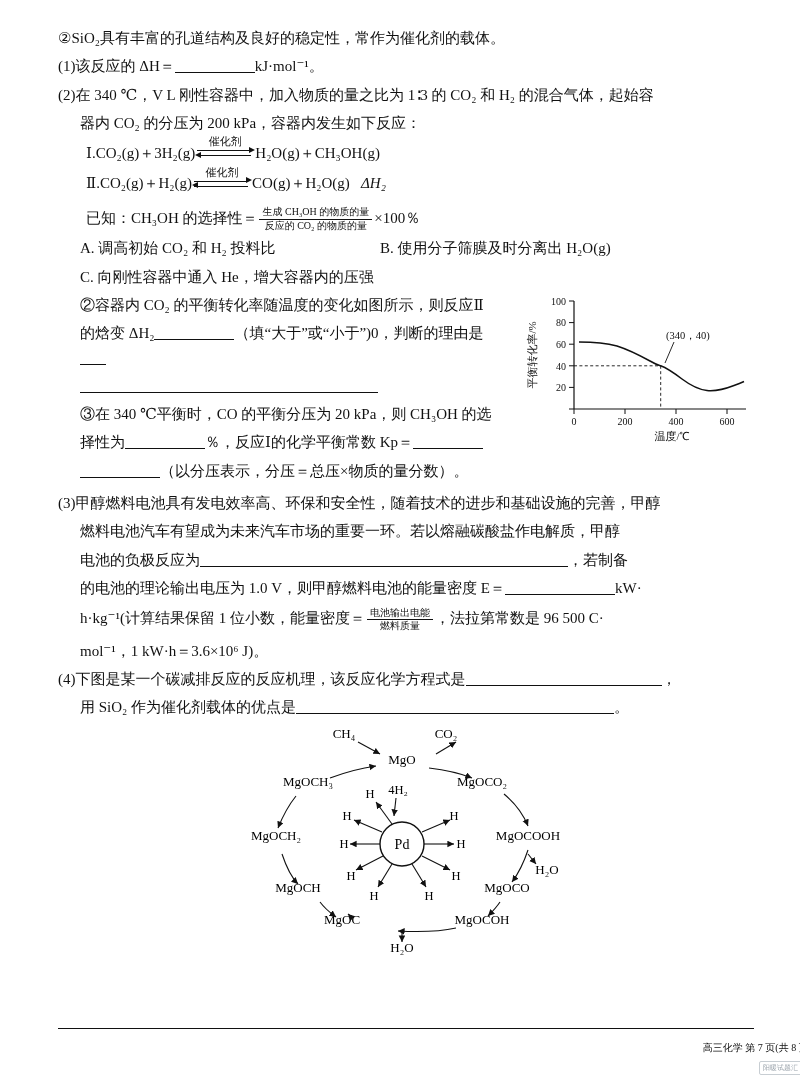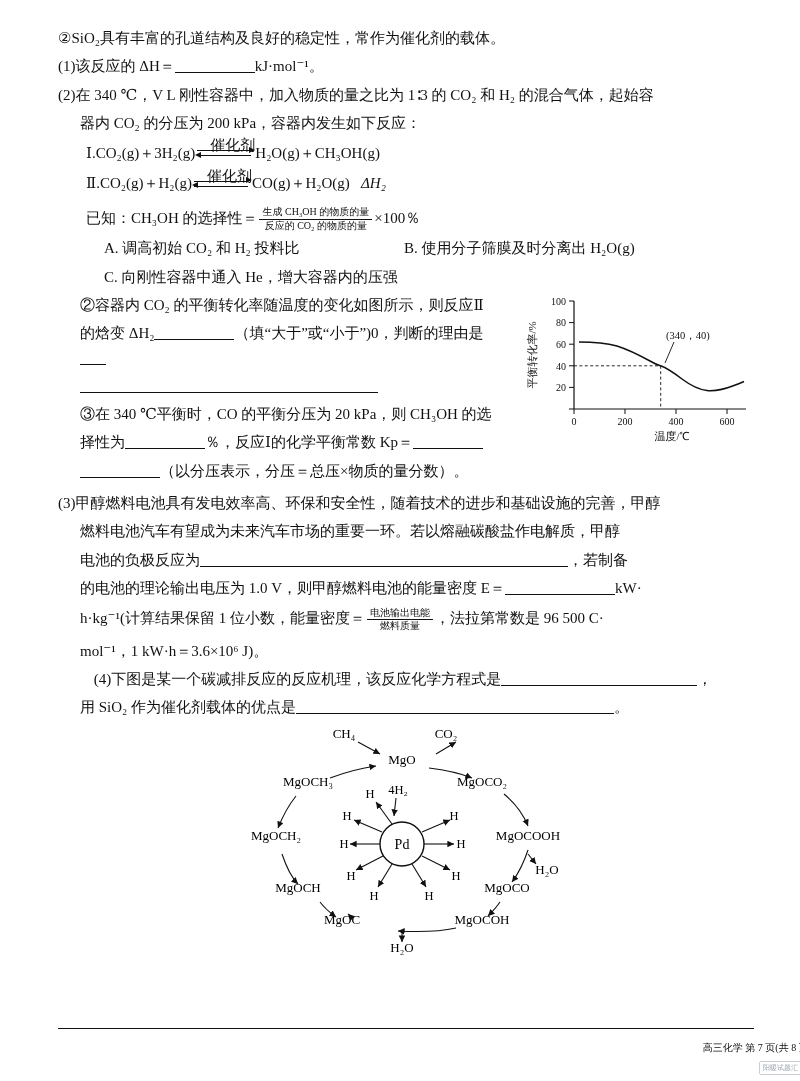--- a/index.html
+++ b/index.html
@@ -21,21 +21,21 @@
   .hang{padding-left:22px;text-indent:-22px;}
   .hang2{padding-left:22px;}
   .ul{display:inline-block;border-bottom:1px solid #111;height:1.05em;vertical-align:-2px;}
   .ul-m{width:80px;}
   .it{font-style:italic;}
   .eqrow{margin:6px 0 6px 0;padding-left:28px;}
   .arrow{
     display:inline-block;position:relative;width:60px;height:1em;vertical-align:middle;
   }
   .arrow .lbl{
-    position:absolute;left:0;top:-14px;width:60px;text-align:right;font-size:15px;white-space:nowrap;
+    position:absolute;left:0;top:-14px;width:60px;text-align:center;font-size:11px;white-space:nowrap;
   }
   .arrow .top{
     position:absolute;left:2px;top:3px;width:54px;height:0;border-top:1px solid #111;
   }
   .arrow .bot{
     position:absolute;left:2px;top:8px;width:54px;height:0;border-top:1px solid #111;
   }
   .arrow .headr{
     position:absolute;right:0px;top:-0.5px;width:0;height:0;
     border-top:3.5px solid transparent;border-bottom:3.5px solid transparent;border-left:6px solid #111;
@@ -44,21 +44,21 @@
     position:absolute;left:0px;top:4.5px;width:0;height:0;
     border-top:3.5px solid transparent;border-bottom:3.5px solid transparent;border-right:6px solid #111;
   }
   .frac{
     display:inline-block;vertical-align:middle;text-align:center;font-size:10px;line-height:1.25;
     margin:0 2px;
   }
   .frac .num{border-bottom:1px solid #111;padding:0 3px;display:block;}
   .frac .den{padding:0 3px;display:block;}
   .opts{display:flex;}
-  .opts .c1{width:300px;margin-left:24px;}
+  .opts .c1{width:300px;}
   .opts .c2{flex:1;}
   .blockwrap{position:relative;}
   .chart{
     position:absolute;right:-6px;top:0;width:232px;height:150px;
   }
   .chart svg{display:block;}
   .wrapL{width:440px;}
   .mech{position:relative;width:690px;height:238px;}
   .mech svg{display:block;}
   .footer{
@@ -187,21 +187,21 @@
       <span>电池的负极反应为</span><span class="ul" style="width:368px;"></span><span>，若制备</span>
     </div>
     <div class="line hang2">
       <span>的电池的理论输出电压为 1.0 V，则甲醇燃料电池的能量密度 E＝</span><span class="ul" style="width:110px;"></span><span>kW·</span>
     </div>
     <div class="line hang2" style="margin-top:6px;">
       <span>h·kg⁻¹(计算结果保留 1 位小数，能量密度＝</span><span class="frac"><span class="num">电池输出电能</span><span class="den">燃料质量</span></span><span>，法拉第常数是 96 500 C·</span>
     </div>
     <div class="line hang2" style="margin-top:6px;">mol⁻¹，1 kW·h＝3.6×10⁶ J)。</div>
 
-    <div class="line hang" style="text-align:center;">
+    <div class="line hang" style="">
       <span>(4)下图是某一个碳减排反应的反应机理，该反应化学方程式是</span><span class="ul" style="width:196px;"></span><span>，</span>
     </div>
     <div class="line hang2">
       <span>用 SiO₂ 作为催化剂载体的优点是</span><span class="ul" style="width:318px;"></span><span>。</span>
     </div>
 
     <div class="mech">
       <svg width="690" height="238" viewBox="0 0 690 238" font-family="Liberation Serif, serif">
         <defs>
           <marker id="ah" markerWidth="7" markerHeight="7" refX="6" refY="3" orient="auto">

